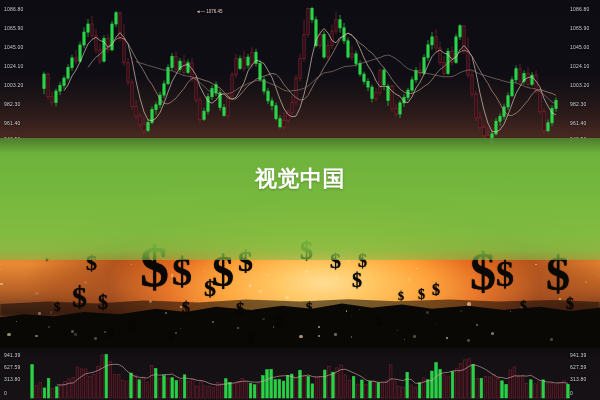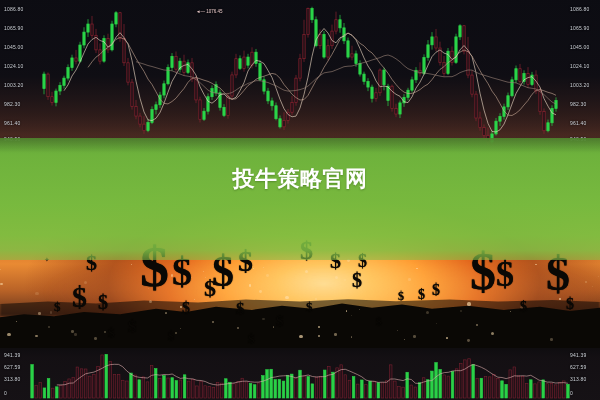--- a/index.html
+++ b/index.html
@@ -527,21 +527,21 @@
         <div class="axlab" style="right: 4px; left: 570px; top: 63px;">1024.10</div>
         <div class="axlab" style="right: 4px; left: 570px; top: 82px;">1003.20</div>
         <div class="axlab" style="right: 4px; left: 570px; top: 101px;">982.30</div>
         <div class="axlab" style="right: 4px; left: 570px; top: 120px;">961.40</div>
         <div class="axlab" style="right: 4px; left: 570px; top: 136px;">940.50</div>
       </div>
   </div>
 
   <div class="green-band"></div>
   <div class="headline">
-    <div>投牛策略官网</div>
+    <div>视觉中国</div>
   </div>
 
 
   <div class="chart-bottom">
     <svg class="layer" id="volbars" width="600" height="52">
         <rect x="30.78320610687023" y="16.5933185007477" width="2.555725190839695" height="33.4066814992523" fill="#2bd94a" stroke="#2bd94a" stroke-width="0.6" opacity="0.96"></rect>
         <rect x="34.90534351145038" y="37.23640636080853" width="2.555725190839695" height="12.76359363919147" fill="#241118" stroke="#7a2030" stroke-width="0.6" opacity="0.96"></rect>
         <rect x="39.027480916030534" y="34.58964349085406" width="2.555725190839695" height="15.410356509145942" fill="#241118" stroke="#7a2030" stroke-width="0.6" opacity="0.96"></rect>
         <rect x="43.14961832061069" y="39.94822874887656" width="2.555725190839695" height="10.05177125112344" fill="#2bd94a" stroke="#2bd94a" stroke-width="0.6" opacity="0.96"></rect>
         <rect x="47.27175572519084" y="30.515449624096078" width="2.555725190839695" height="19.484550375903922" fill="#2bd94a" stroke="#2bd94a" stroke-width="0.6" opacity="0.96"></rect>

